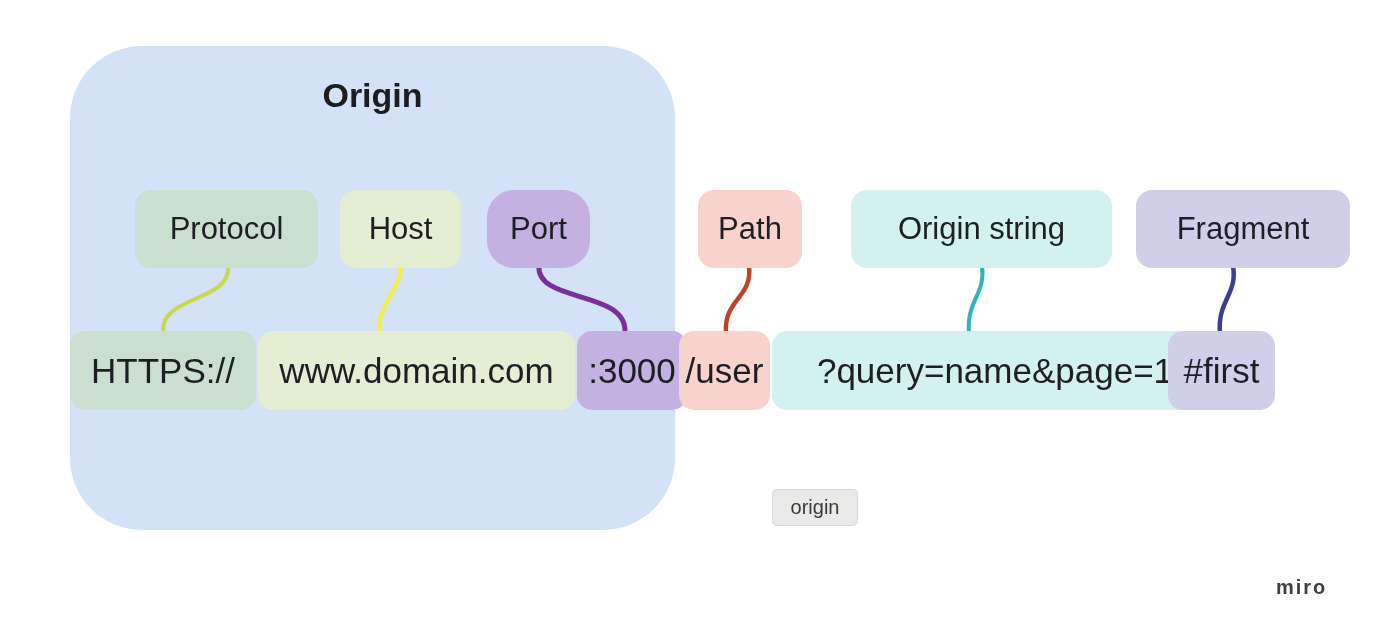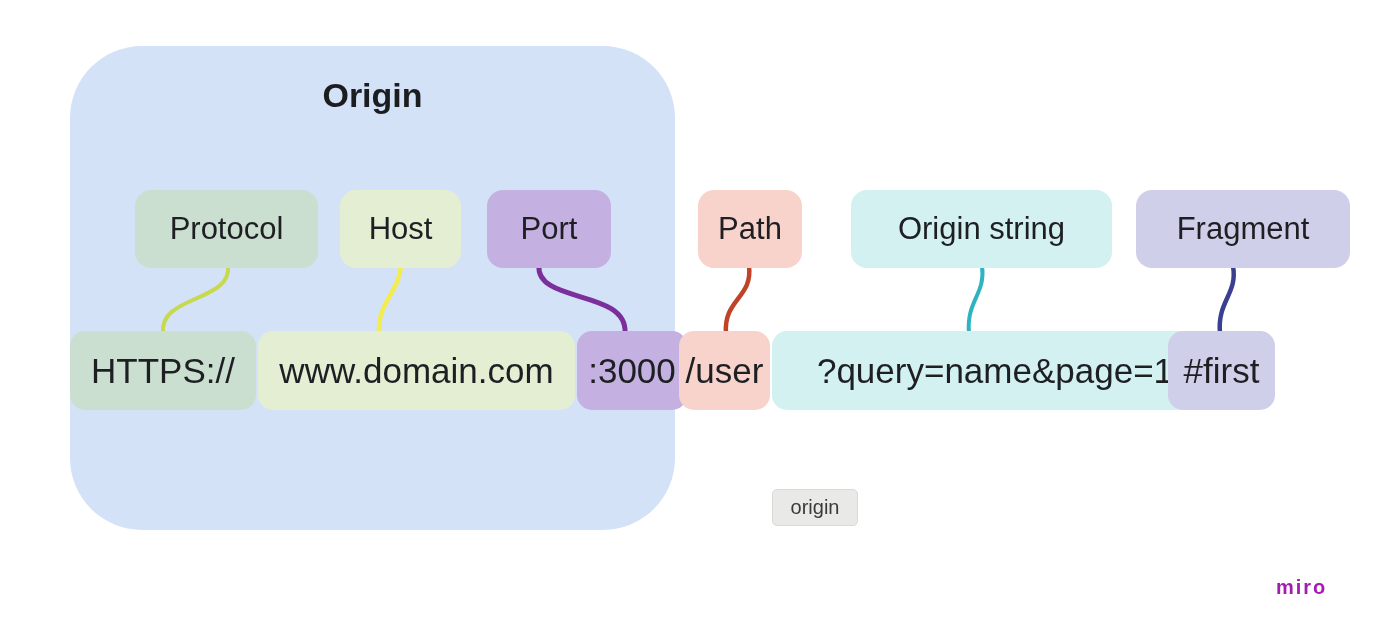--- a/index.html
+++ b/index.html
@@ -80,21 +80,21 @@
   .c-protocol { background: #cbdfd0; }
   .c-host     { background: #e3eed2; }
   .c-port     { background: #c4b1e2; }
   .c-path     { background: #f7d3cb; }
   .c-query    { background: #d2f1f0; }
   .c-fragment { background: #d0cfe9; }
 
   
   .lb-protocol { left: 135px;  width: 183px; }
   .lb-host     { left: 340px;  width: 121px; }
-  .lb-port     { left: 487px;  width: 124px; }
+  .lb-port     { left: 487px;  width: 103px; border-radius: 27px; }
   .lb-path     { left: 698px;  width: 104px; }
   .lb-query    { left: 851px;  width: 261px; }
   .lb-fragment { left: 1136px; width: 214px; }
 
   
   .seg-protocol { left: 70px;   width: 186px; }
   .seg-host     { left: 258px;  width: 317px; }
   .seg-port     { left: 577px;  width: 110px; }
   .seg-path     { left: 679px;  width: 91px; }
   .seg-query    { left: 772px;  width: 446px; }
@@ -119,21 +119,21 @@
   }
 
   
   .watermark {
     position: absolute;
     left: 1276px;
     top: 576px;
     font-size: 20px;
     font-weight: 600;
     letter-spacing: 2px;
-    color: #a21caf;
+    color: #404040;
   }
 </style>
 </head>
 <body>
 
 <div class="canvas">
 
   <div class="origin-group">
     <div class="origin-title">Origin</div>
   </div>

